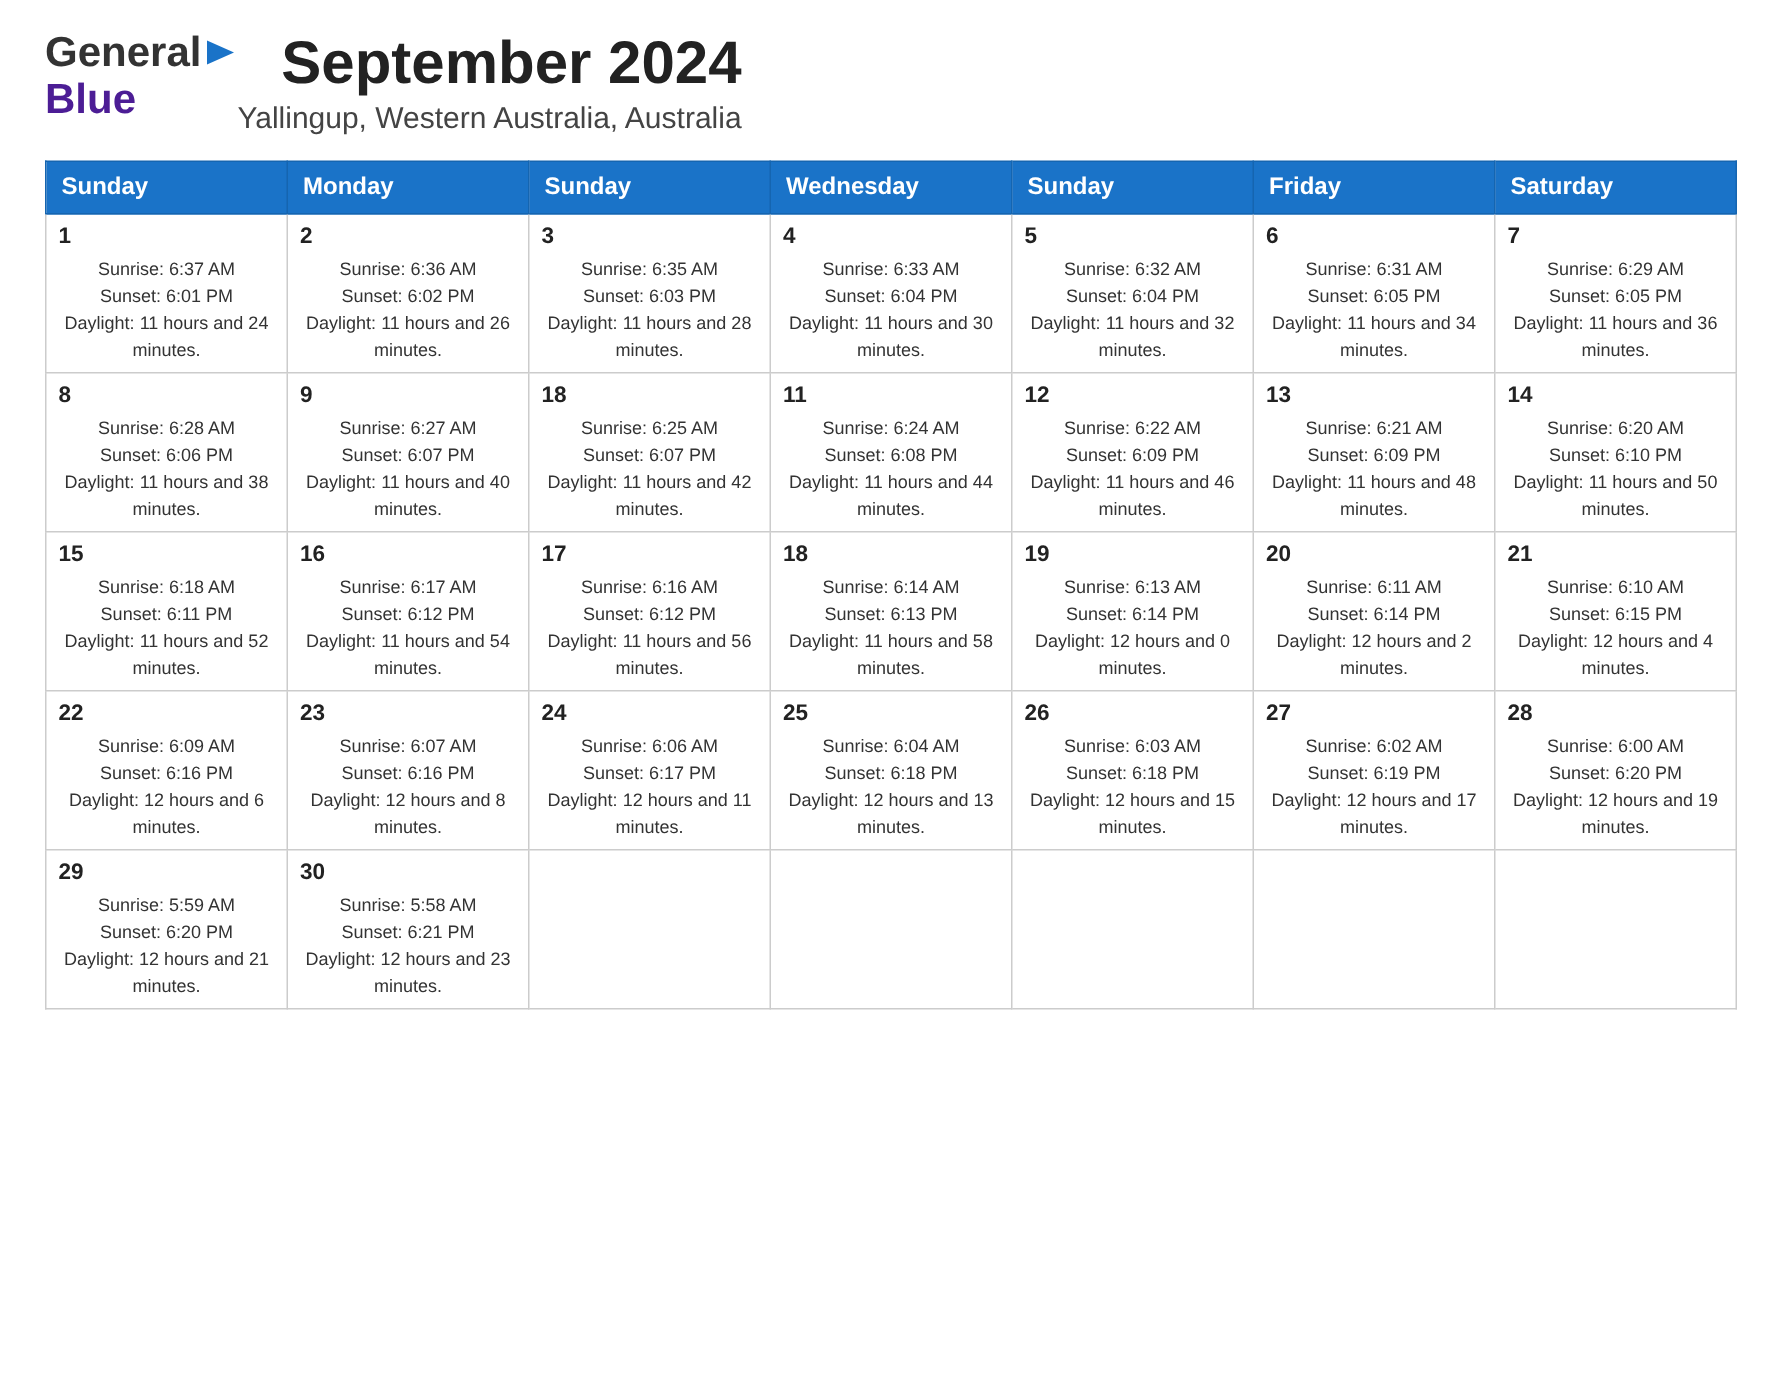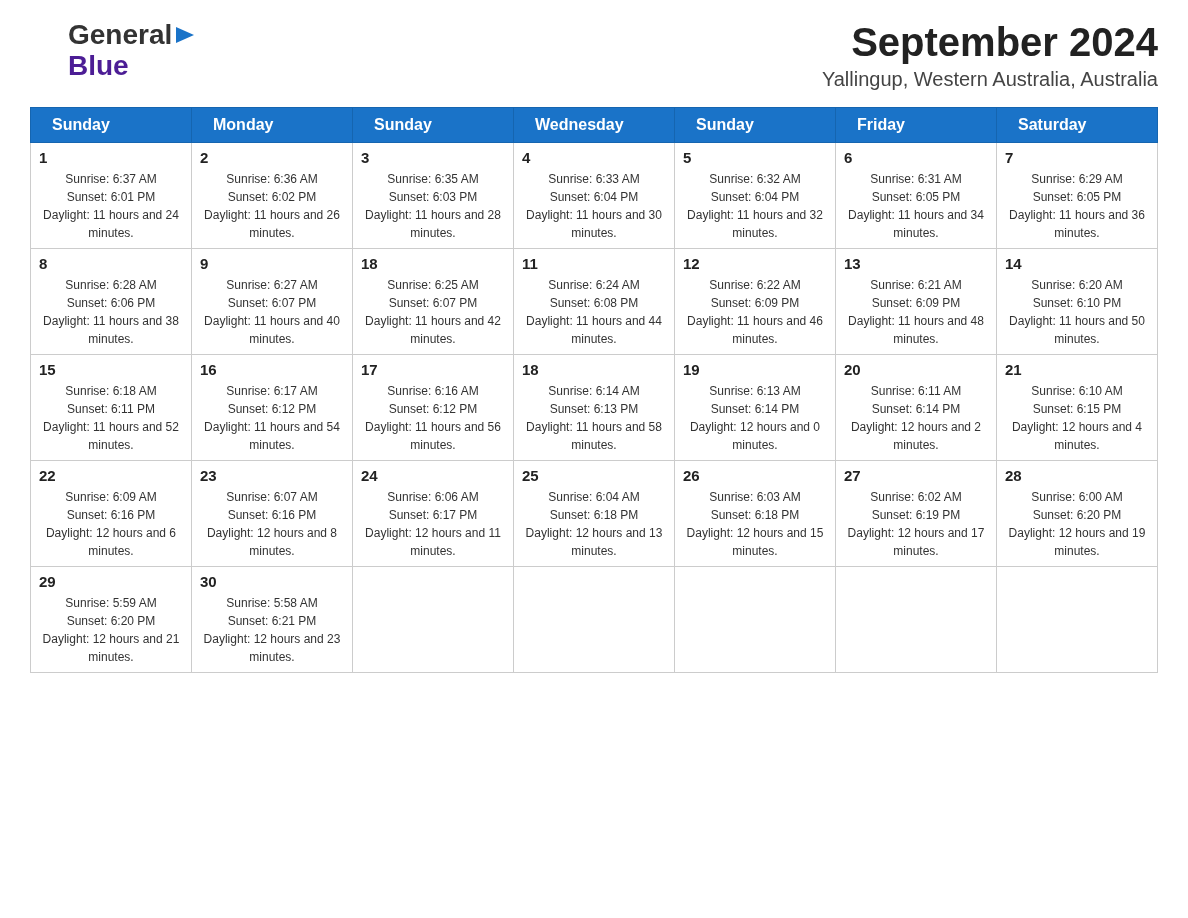--- a/index.html
+++ b/index.html
@@ -5,24 +5,23 @@
     * { box-sizing: border-box; margin: 0; padding: 0; }
     body {
       font-family: Arial, sans-serif;
       background: #fff;
       padding: 20px 30px;
       width: 1188px;
       min-height: 918px;
     }
     .header-area {
       display: flex;
-      justify-content: space-between;
+      justify-content: flex-start;
       align-items: flex-start;
       margin-bottom: 16px;
-      margin-left: 38px;
     }
     .title-area {
       text-align: right;
     }
     .month-year {
       font-size: 40px;
       font-weight: bold;
       color: #222;
       line-height: 1.1;
     }
@@ -34,21 +33,21 @@
     .calendar {
       width: 100%;
       border-collapse: collapse;
       border: 1px solid #aaa;
     }
     .calendar th {
       background: #1a73c8;
       color: #fff;
       font-size: 16px;
       font-weight: bold;
-      padding: 8px 21px;
+      padding: 8px 10px;
       border: 1px solid #1565b0;
       text-align: left;
     }
     .calendar td {
       border: 1px solid #ccc;
       vertical-align: top;
       padding: 6px 8px;
       width: 14.28%;
     }
     .day-num {

